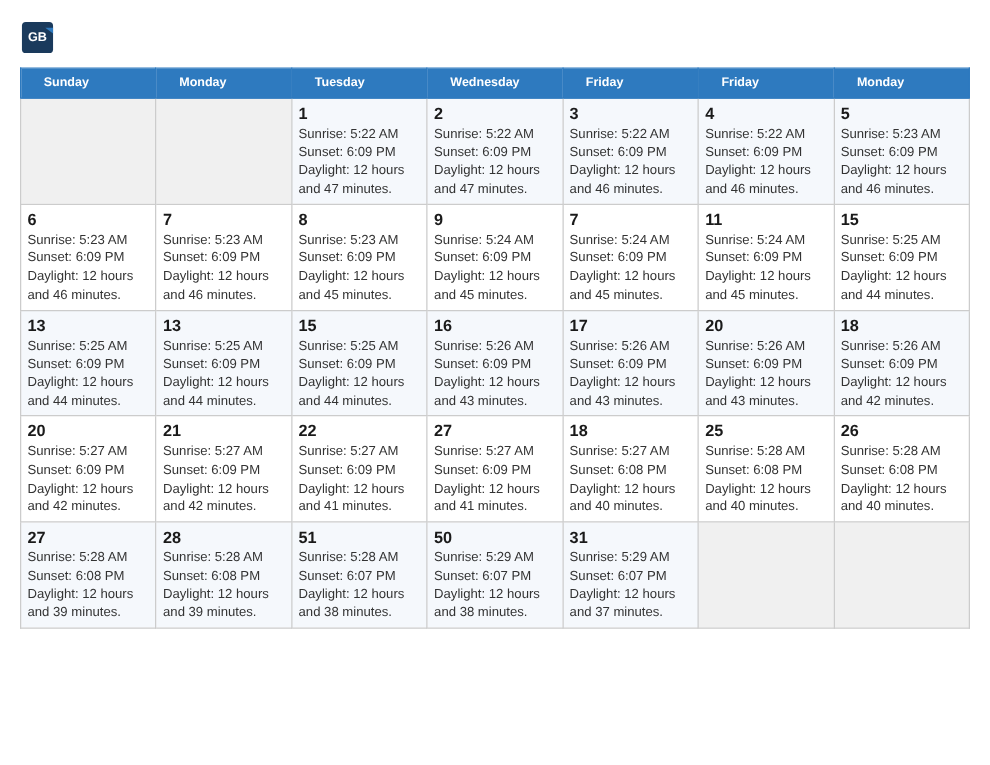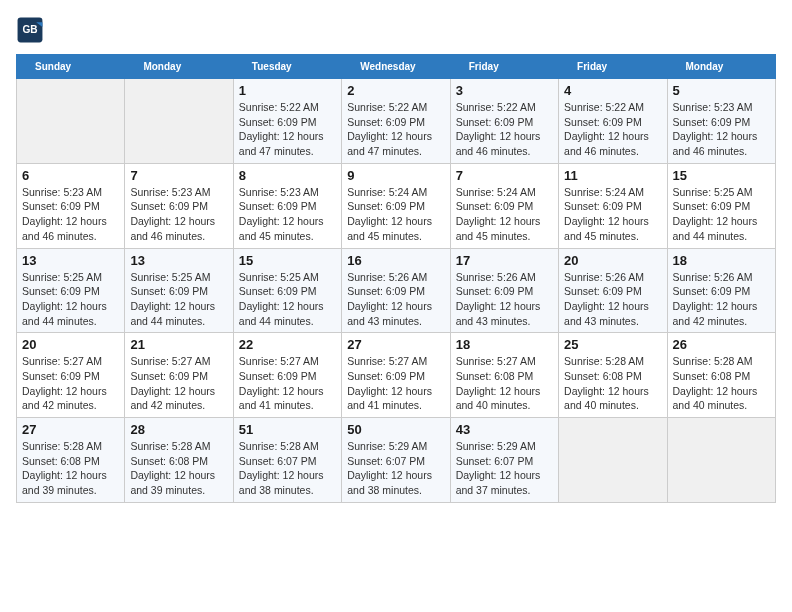--- a/index.html
+++ b/index.html
@@ -315,21 +315,21 @@
 Sunset: 6:07 PM
 Daylight: 12 hours and 38 minutes.</div>
         </td>
         <td>
           <span class="day-number">50</span>
           <div class="day-info">Sunrise: 5:29 AM
 Sunset: 6:07 PM
 Daylight: 12 hours and 38 minutes.</div>
         </td>
         <td>
-          <span class="day-number">43</span>
+          <span class="day-number">31</span>
           <div class="day-info">Sunrise: 5:29 AM
 Sunset: 6:07 PM
 Daylight: 12 hours and 37 minutes.</div>
         </td>
         <td class="empty-cell"></td>
         <td class="empty-cell"></td>
       </tr>
     </tbody>
 </table>
 

